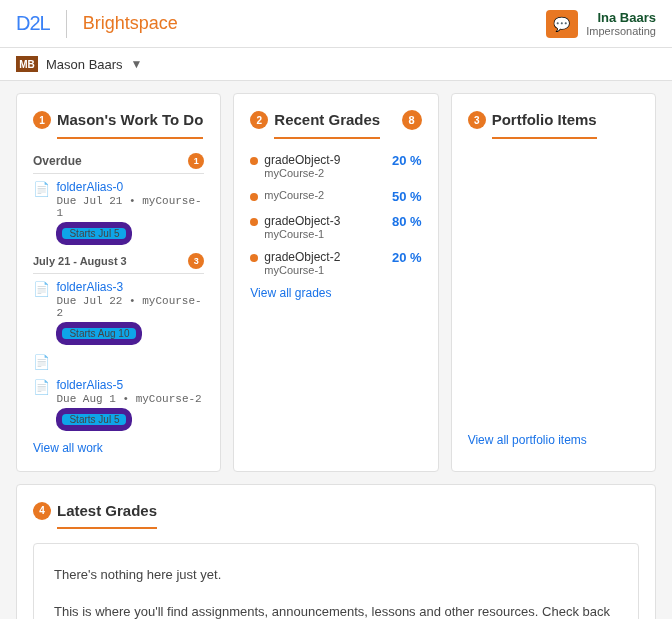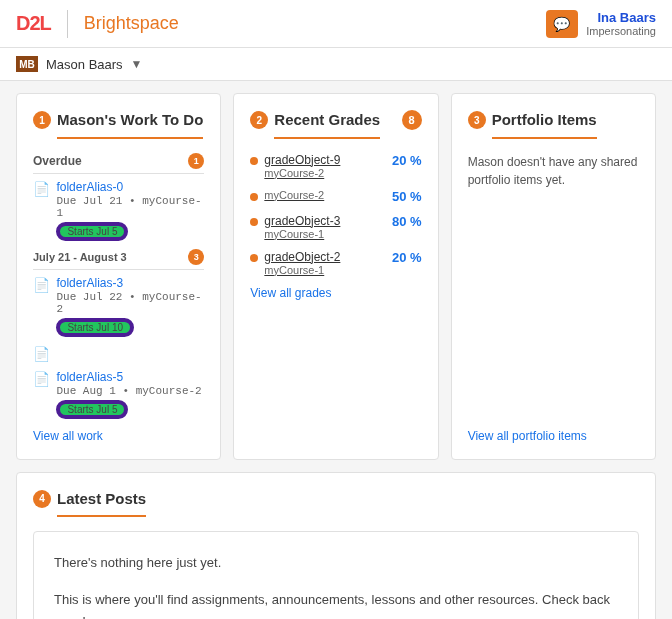--- a/index.html
+++ b/index.html
@@ -19,22 +19,22 @@
       height: 48px;
       border-bottom: 1px solid #e0e0e0;
     }
     .header-left {
       display: flex;
       align-items: center;
       gap: 8px;
     }
     .d2l-logo {
       font-size: 20px;
-      font-weight: 700;
-      color: #ef4444;
+      font-weight: 400;
+      color: #3b82f6;
       letter-spacing: -1px;
     }
     .logo-divider {
       width: 1px;
       height: 28px;
       background: #ccc;
       margin: 0 8px;
     }
     .brightspace-text {
       font-size: 18px;
@@ -56,21 +56,21 @@
       justify-content: center;
       color: white;
       font-size: 14px;
     }
     .user-info {
       text-align: right;
       font-size: 12px;
     }
     .user-name-header {
       font-weight: 600;
-      color: #1d4ed8;
+      color: #14532d;
       font-size: 13px;
       text-align: right;
     }
     .impersonating {
       color: #666;
       font-size: 11px;
     }
 
     
     .sub-header {
@@ -227,22 +227,22 @@
 
     .work-item-meta {
       font-size: 11px;
       color: #666;
       margin-top: 1px;
       font-family: Liberation Mono, monospace;
     }
 
     .work-item-tag {
       display: inline-block;
-      background: #22c55e;
-      border: 4px solid #4c1d95;
+      background: #0ea5e9;
+      border: 6px solid #4c1d95;
       border-radius: 10px;
       padding: 0px 7px;
       font-size: 10px;
       color: #444;
       margin-top: 3px;
     }
 
     .view-link {
       color: #1a73e8;
       font-size: 12px;
@@ -263,21 +263,20 @@
       width: 8px;
       height: 8px;
       background: #e87722;
       border-radius: 50%;
       margin-top: 4px;
       flex-shrink: 0;
     }
 
     .grade-info {
       flex: 1;
-      text-decoration: underline;
     }
 
     .grade-name {
       font-size: 12px;
       color: #333;
       font-weight: 500;
     }
 
     .grade-course {
       font-size: 11px;
@@ -395,21 +394,21 @@
 
       <div class="work-item">
         <span class="file-icon">📄</span>
         <div class="work-item-info">
           <div class="work-item-name">folderAlias-3</div>
           <div class="work-item-meta">
             <span>Due Jul 22</span>
             <span> • </span>
             <span>myCourse-2</span>
           </div>
-          <span class="work-item-tag">Starts Jul 10</span>
+          <span class="work-item-tag">Starts Aug 10</span>
         </div>
       </div>
 
       <div class="work-item">
         <span class="file-icon">📄</span>
       </div>
 
       <div class="work-item">
         <span class="file-icon">📄</span>
         <div class="work-item-info">
@@ -473,31 +472,30 @@
       <a class="view-link">View all grades</a>
     </div>
 
     <div class="card" style="position: relative; min-height: 200px;">
       <div class="card-header">
         <div class="card-title-wrap">
           <div class="badge-num">3</div>
           <span class="card-title">Portfolio Items</span>
         </div>
       </div>
-      <p class="portfolio-empty">Mason doesn't have any shared portfolio items yet.</p>
-      <a class="view-link" style="margin-top: auto; position: absolute; bottom: 16px;">View all portfolio items</a>
+      <a class="view-link" style="margin-top: auto; position: absolute; bottom: 24px;">View all portfolio items</a>
     </div>
 
   </div>
 
   <div class="latest-posts-card">
     <div class="card-header">
       <div class="card-title-wrap">
         <div class="badge-num">4</div>
-        <span class="card-title">Latest Posts</span>
+        <span class="card-title">Latest Grades</span>
       </div>
     </div>
     <div class="posts-empty-area">
       <p class="posts-text">There's nothing here just yet.</p>
       <br>
       <p class="posts-text">This is where you'll find assignments, announcements, lessons and other resources. Check back soon!</p>
     </div>
   </div>
 </div>
 

